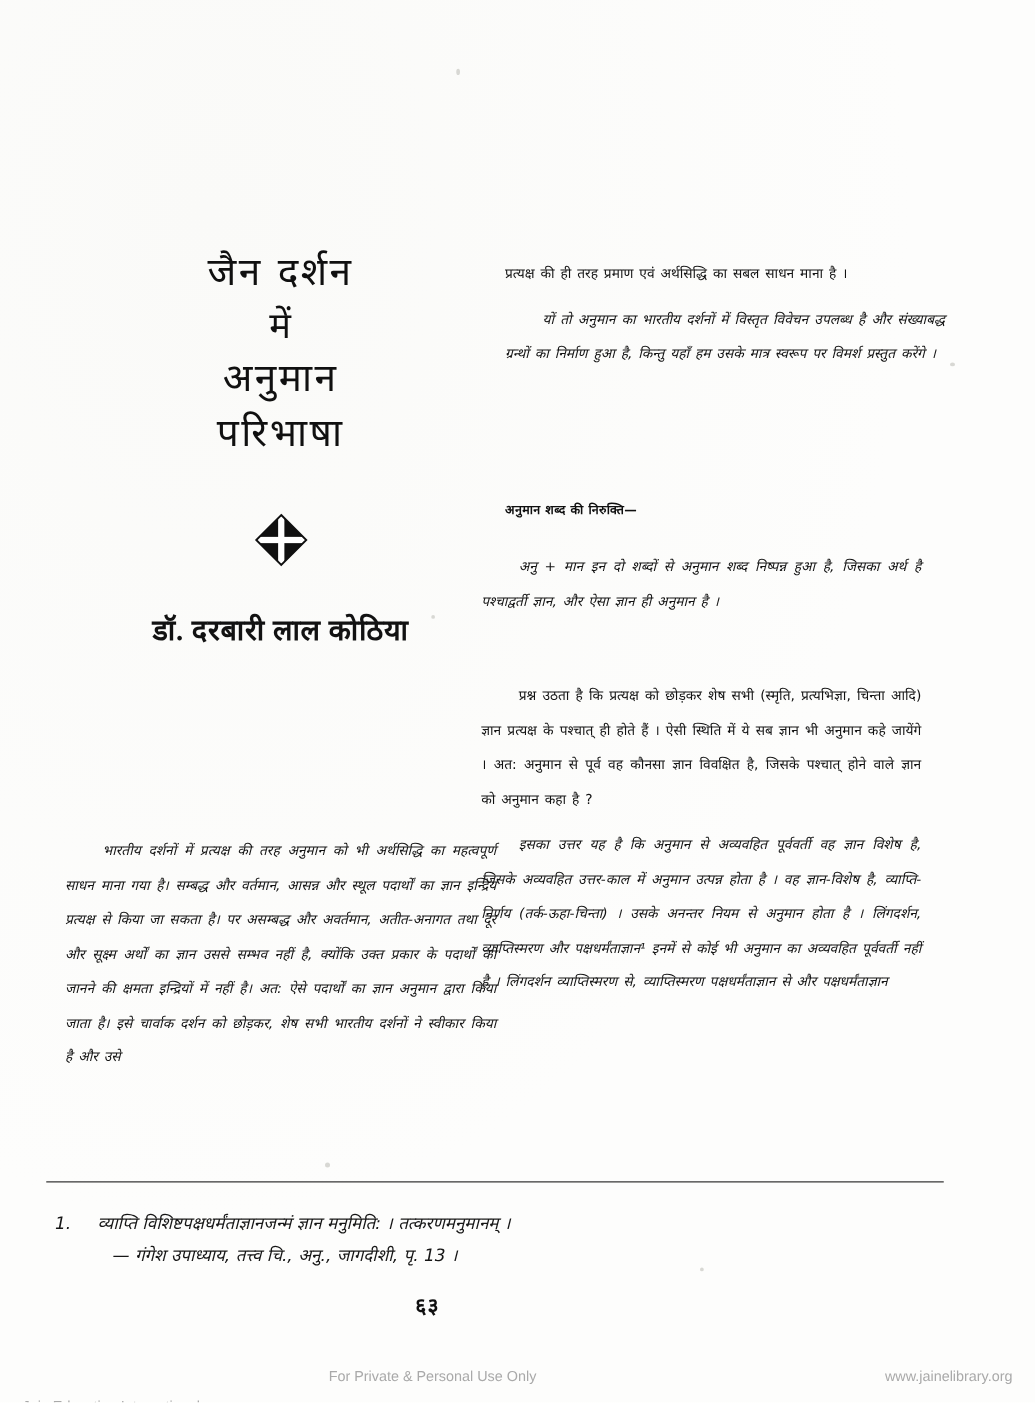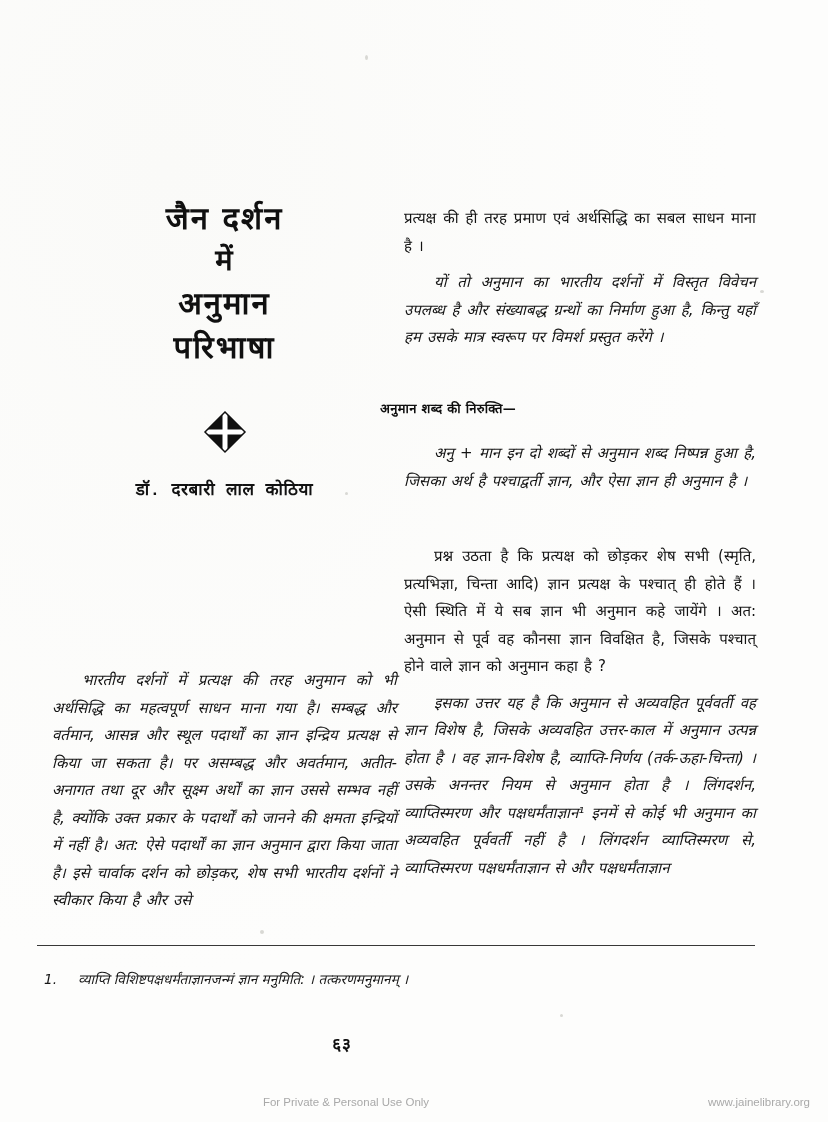--- a/index.html
+++ b/index.html
@@ -25,51 +25,51 @@
   
   .masthead {
     position: absolute;
     left: 52px;
     top: 196px;
     width: 345px;
     text-align: center;
   }
   .title-line {
     font-family: "DejaVu Sans", sans-serif;
-    font-weight: 700;
+    font-weight: 400;
     font-size: 31px;
     line-height: 1.42;
     letter-spacing: 2px;
     color: #101010;
     white-space: nowrap;
   }
   .title-line.small { font-size: 29px; letter-spacing: 1px; }
 
   .ornament-wrap {
     margin-top: 40px;
     height: 46px;
     display: flex;
     align-items: center;
     justify-content: center;
   }
   .author {
-    margin-top: 22px;
-    font-family: Liberation Mono, monospace;
+    margin-top: 32px;
+    font-family: Liberation Serif, serif;
     font-weight: 700;
-    font-size: 17px;
+    font-size: 23px;
     letter-spacing: 0.6px;
     color: #121212;
     white-space: nowrap;
   }
 
   
   .body-col {
     position: absolute;
     font-family: "DejaVu Sans", sans-serif;
-    font-size: 15px;
+    font-size: 11px;
     line-height: 27.5px;
     color: #131313;
     text-align: justify;
     text-justify: inter-word;
     word-spacing: 1.2px;
   }
   .body-col p {
     margin: 0 0 9px 0;
     text-indent: 30px;
   }
@@ -81,37 +81,37 @@
     top: 667px;
     width: 345px;
   }
   .right-body-top {
     left: 404px;
     top: 205px;
     width: 352px;
   }
   .right-section-head {
     position: absolute;
-    left: 380px;
+    left: 404px;
     top: 396px;
     width: 352px;
     font-family: "DejaVu Sans", sans-serif;
     font-weight: 700;
-    font-size: 13px;
+    font-size: 10px;
     line-height: 26px;
     color: #0f0f0f;
     letter-spacing: 0.3px;
   }
   .right-body-mid {
-    left: 404px;
+    left: 385px;
     top: 440px;
     width: 352px;
   }
   .right-body-bottom {
-    left: 404px;
+    left: 385px;
     top: 543px;
     width: 352px;
   }
 
   
   .footnote-rule {
     position: absolute;
     left: 37px;
     top: 945px;
     width: 718px;
@@ -224,20 +224,21 @@
     <p>प्रश्न उठता है कि प्रत्यक्ष को छोड़कर शेष सभी (स्मृति, प्रत्यभिज्ञा, चिन्ता आदि) ज्ञान प्रत्यक्ष के पश्चात् ही होते हैं । ऐसी स्थिति में ये सब ज्ञान भी अनुमान कहे जायेंगे । अत: अनुमान से पूर्व वह कौनसा ज्ञान विवक्षित है, जिसके पश्चात् होने वाले ज्ञान को अनुमान कहा है ?</p>
     <p>इसका उत्तर यह है कि अनुमान से अव्यवहित पूर्ववर्ती वह ज्ञान विशेष है, जिसके अव्यवहित उत्तर-काल में अनुमान उत्पन्न होता है । वह ज्ञान-विशेष है, व्याप्ति-निर्णय (तर्क-ऊहा-चिन्ता) । उसके अनन्तर नियम से अनुमान होता है । लिंगदर्शन, व्याप्तिस्मरण और पक्षधर्मंताज्ञान¹ इनमें से कोई भी अनुमान का अव्यवहित पूर्ववर्ती नहीं है । लिंगदर्शन व्याप्तिस्मरण से, व्याप्तिस्मरण पक्षधर्मंताज्ञान से और पक्षधर्मंताज्ञान</p>
   </div>
 
   <div class="footnote-rule"></div>
 
   <div class="footnote">
     <span class="fn-row">
       <span class="fn-num">1.</span><span>व्याप्ति विशिष्टपक्षधर्मंताज्ञानजन्मं ज्ञान मनुमिति: । तत्करणमनुमानम् ।</span>
     </span>
+    <span class="fn-src">— गंगेश उपाध्याय, तत्त्व चि., अनु., जागदीशी, पृ. 13 ।</span>
   </div>
 
   <div class="page-number">६३</div>
 
   <div class="footer">
     <span class="f-left">Jain Education International</span>
     <span class="f-center">For Private &amp; Personal Use Only</span>
     <span class="f-right">www.jainelibrary.org</span>
   </div>
 

